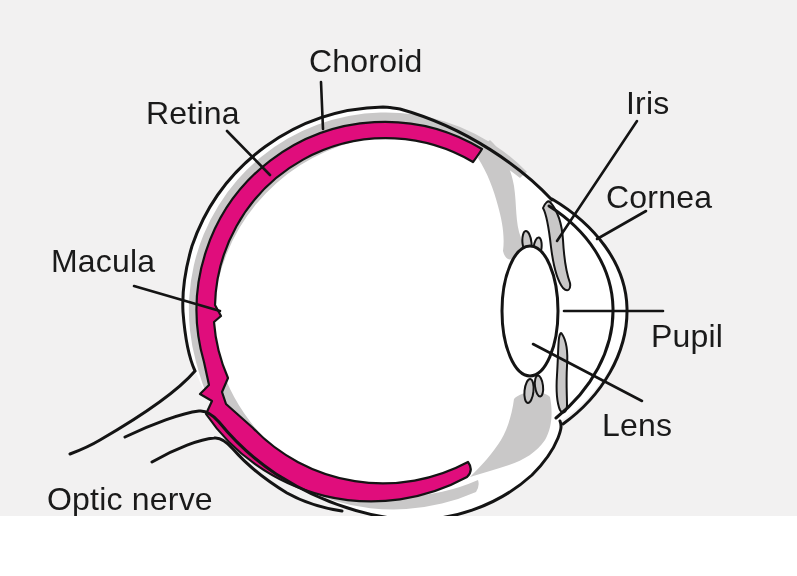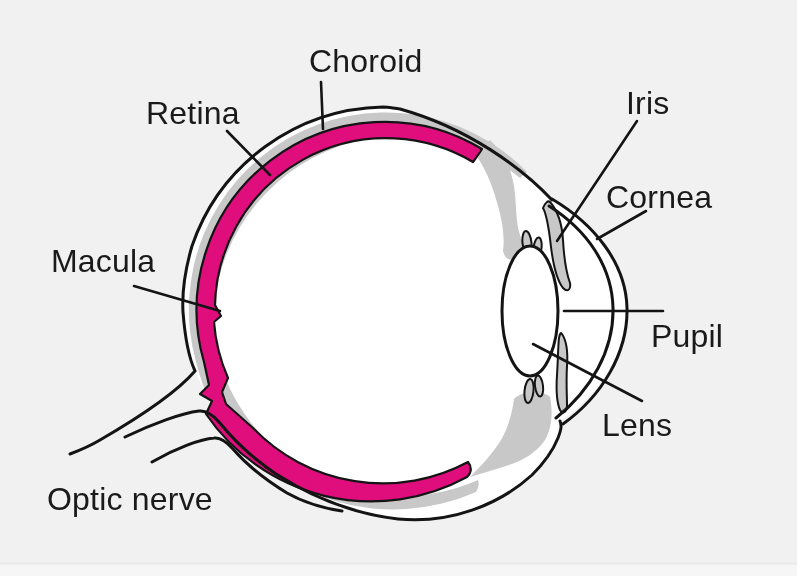--- a/index.html
+++ b/index.html
@@ -1,19 +1,19 @@
 <!DOCTYPE html>
 <html><head>
 <meta charset="utf-8">
 <style>
   html, body { margin: 0; padding: 0; }
   .stage {
     position: relative;
     width: 797px;
-    height: 576px;
+    height: 516px;
     overflow: hidden;
     font-family: "Liberation Sans", "DejaVu Sans", sans-serif;
   }
   .stage svg { display: block; }
   text.lbl {
     font-family: "Liberation Sans", "DejaVu Sans", sans-serif;
     font-size: 32px;
     letter-spacing: 0.2px;
   }
 </style>

